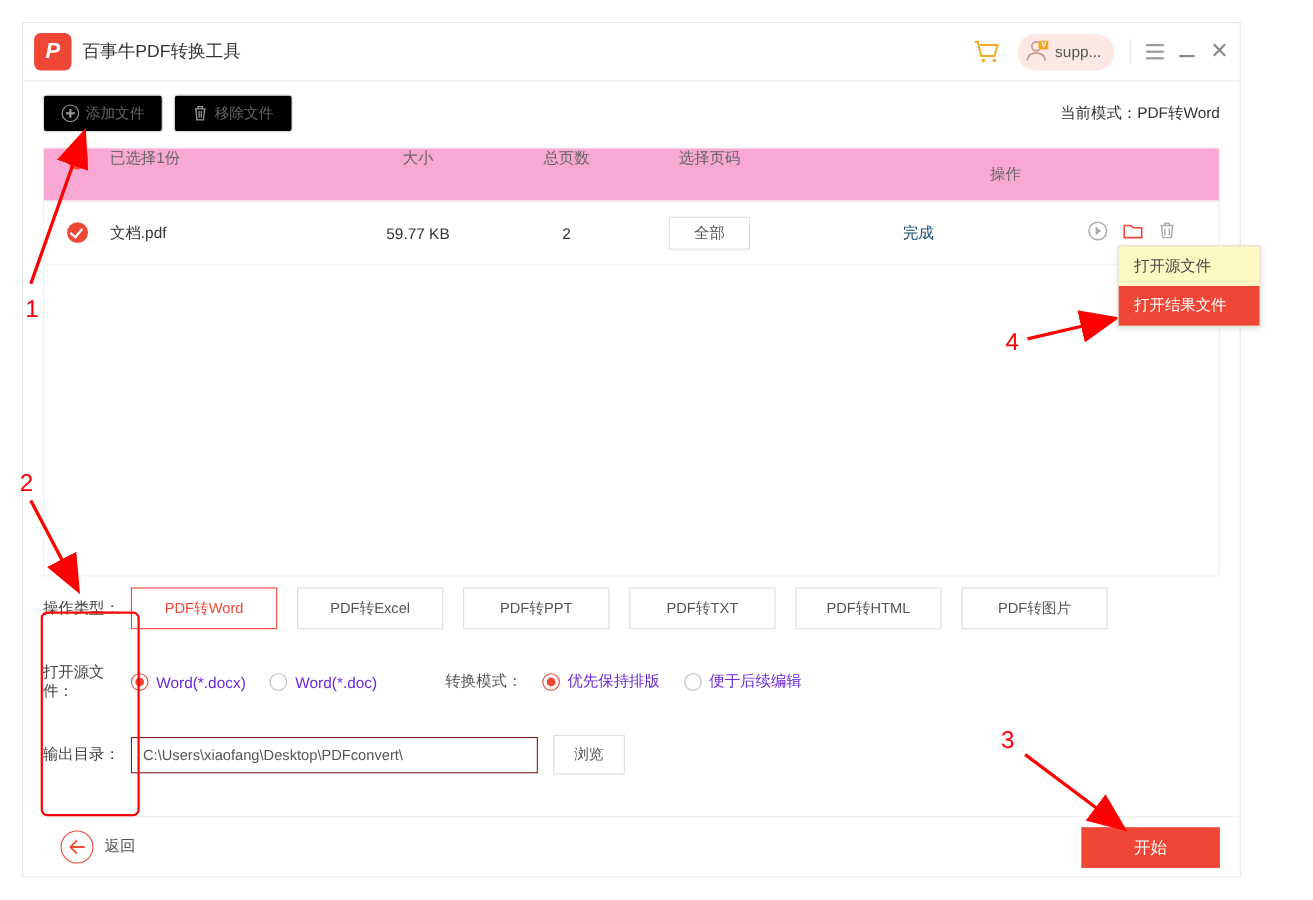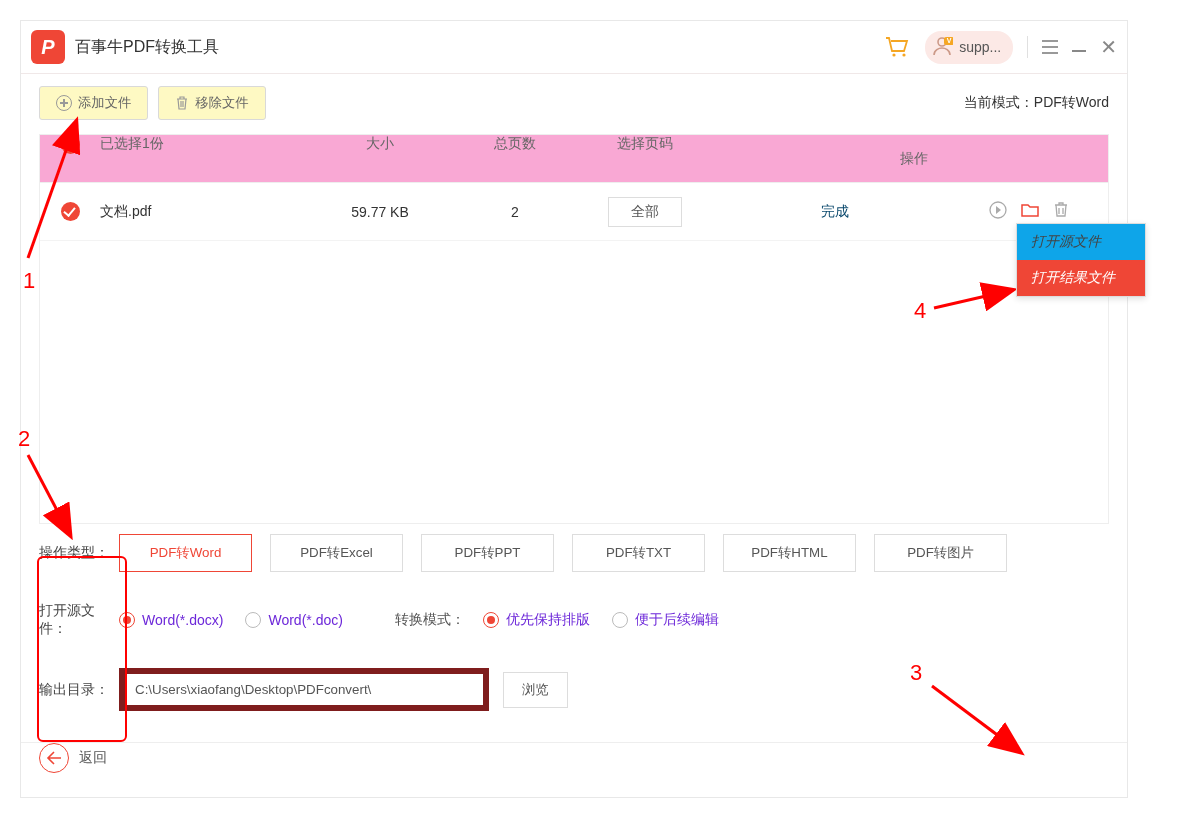--- a/index.html
+++ b/index.html
@@ -16,21 +16,21 @@
 .user-name { color: #555; }
 .vdiv { width: 1px; height: 22px; background: #e0e0e0; }
 .winbtn { cursor: pointer; color: #888; }
 .menu-icon { display: flex; flex-direction: column; gap: 4px; }
 .menu-icon span { display: block; width: 16px; height: 2px; background: #999; }
 .min-icon { width: 14px; height: 2px; background: #888; display: inline-block; }
 .close-x { font-size: 20px; line-height: 1; color: #888; }
 
 
 .toolbar { padding: 12px 18px 0 18px; display: flex; align-items: center; }
-.tool-btn { display: inline-flex; align-items: center; gap: 6px; border: 1px solid #d9d9d9; background: #fef9c3; padding: 7px 16px; border-radius: 3px; color: #666; cursor: pointer; margin-right: 10px; }
+.tool-btn { display: inline-flex; align-items: center; gap: 6px; border: 1px solid #d9d9d9; background: #000000; padding: 7px 16px; border-radius: 3px; color: #666; cursor: pointer; margin-right: 10px; }
 .tool-btn .plus-circle { width: 16px; height: 16px; border: 1.5px solid #999; border-radius: 50%; position: relative; }
 .tool-btn .plus-circle::before, .tool-btn .plus-circle::after { content: ""; position: absolute; background: #999; }
 .tool-btn .plus-circle::before { left: 3px; right: 3px; top: 6px; height: 1.5px; }
 .tool-btn .plus-circle::after { top: 3px; bottom: 3px; left: 6px; width: 1.5px; }
 .trash-i { width: 14px; height: 14px; }
 .mode-label { margin-left: auto; color: #333; }
 
 
 .table-wrap { margin: 14px 18px 0 18px; border: 1px solid #eee; height: 390px; background: #fff; }
 .thead { display: flex; background: #f9a8d4; border-bottom: 1px solid #eee; height: 48px; color: #666; }
@@ -42,40 +42,40 @@
 .col-select { flex: 0 0 150px; text-align: center; }
 .col-status { flex: 0 0 230px; text-align: center; }
 .col-ops { flex: 1; text-align: center; display: flex; justify-content: center; gap: 14px; align-items: center; }
 .check-circle { width: 19px; height: 19px; border-radius: 50%; background: #ef4636; position: relative; }
 .check-circle::after { content: ""; position: absolute; left: 5px; top: 3px; width: 5px; height: 9px; border: solid #fff; border-width: 0 2px 2px 0; transform: rotate(40deg); }
 .page-btn { display: inline-block; border: 1px solid #ddd; padding: 5px 22px; cursor: pointer; color: #555; }
 .status-done { color: #0c4a6e; }
 .op-icon { cursor: pointer; }
 
 
-.ctx-menu { position: absolute; left: 1016px; top: 223px; width: 130px; background: #0ea5e9; border: 1px solid #ddd; box-shadow: 0 2px 6px rgba(0,0,0,0.12); z-index: 10; font-style: italic; }
+.ctx-menu { position: absolute; left: 1016px; top: 223px; width: 130px; background: #fef9c3; border: 1px solid #ddd; box-shadow: 0 2px 6px rgba(0,0,0,0.12); z-index: 10; }
 .ctx-item { padding: 9px 14px; color: #444; cursor: pointer; font-size: 14px; }
 .ctx-item.active { background: #ef4636; color: #fff; }
 
 
 .options { margin: 10px 18px 0 18px; }
 .opt-row { display: flex; align-items: center; margin-bottom: 30px; }
 .opt-label { width: 80px; color: #444; }
 .type-btn { border: 1px solid #ddd; padding: 9px 0; width: 133px; text-align: center; margin-right: 18px; cursor: pointer; color: #555; background: #fff; }
 .type-btn.active { border-color: #ef4636; color: #ef4636; }
 .radio { display: inline-flex; align-items: center; gap: 7px; margin-right: 22px; cursor: pointer; color: #6d28d9; }
 .radio-dot { width: 16px; height: 16px; border: 1.5px solid #bbb; border-radius: 50%; position: relative; }
 .radio.sel .radio-dot { border-color: #ef4636; }
 .radio.sel .radio-dot::after { content: ""; position: absolute; inset: 3px; background: #ef4636; border-radius: 50%; }
-.out-input { border: 6px solid #7f1d1d; padding: 8px 10px; width: 370px; color: #555; margin-right: 14px; }
+.out-input { border: 1px solid #7f1d1d; padding: 8px 10px; width: 370px; color: #555; margin-right: 14px; }
 .browse-btn { border: 1px solid #ddd; padding: 8px 18px; cursor: pointer; color: #555; background: #fff; }
-.convmode-label { margin-left: 30px; margin-right: 18px; color: #555; }
-
-
-.footer { position: absolute; left: 0; right: 0; bottom: 0; height: 55px; border-top: 1px solid #eee; display: flex; align-items: flex-start; padding: 0 18px; }
+.convmode-label { margin-left: 40px; margin-right: 18px; color: #555; }
+
+
+.footer { position: absolute; left: 16px; right: 0; bottom: 0; height: 55px; border-top: 1px solid #eee; display: flex; align-items: center; padding: 0 18px; }
 .back-btn { display: flex; align-items: center; gap: 10px; cursor: pointer; color: #555; }
 .back-circle { width: 30px; height: 30px; border: 1.5px solid #ef4636; border-radius: 50%; display: flex; align-items: center; justify-content: center; }
 .start-btn { margin-left: auto; background: #ef4636; color: #fff; padding: 9px 48px; cursor: pointer; border: none; font-size: 15px; }
 
 
 .anno { position: absolute; left: 0; top: 0; width: 1194px; height: 818px; pointer-events: none; }
 .anno text { font-size: 22px; fill: #ff0000; font-family: Arial; }
 .red-box { position: absolute; border: 2.5px solid #ff0000; border-radius: 6px; }
 </style>
 </head>
@@ -216,20 +216,21 @@
 
   <div class="footer">
     <div class="back-btn">
       <span class="back-circle">
         <svg width="16" height="14" viewBox="0 0 16 14">
             <path d="M8 1L2 7l6 6M2 7h13" fill="none" stroke="#ef4636" stroke-width="1.6"></path>
           </svg>
       </span>
       <span>返回</span>
     </div>
+    <button class="start-btn">开始</button>
   </div>
 
 </div>
 
 <div class="ctx-menu">
   <div class="ctx-item">打开源文件</div>
   <div class="ctx-item active">打开结果文件</div>
 </div>
 
 <div class="red-box" style="left:37px; top:556px; width:90px; height:186px;"></div>

